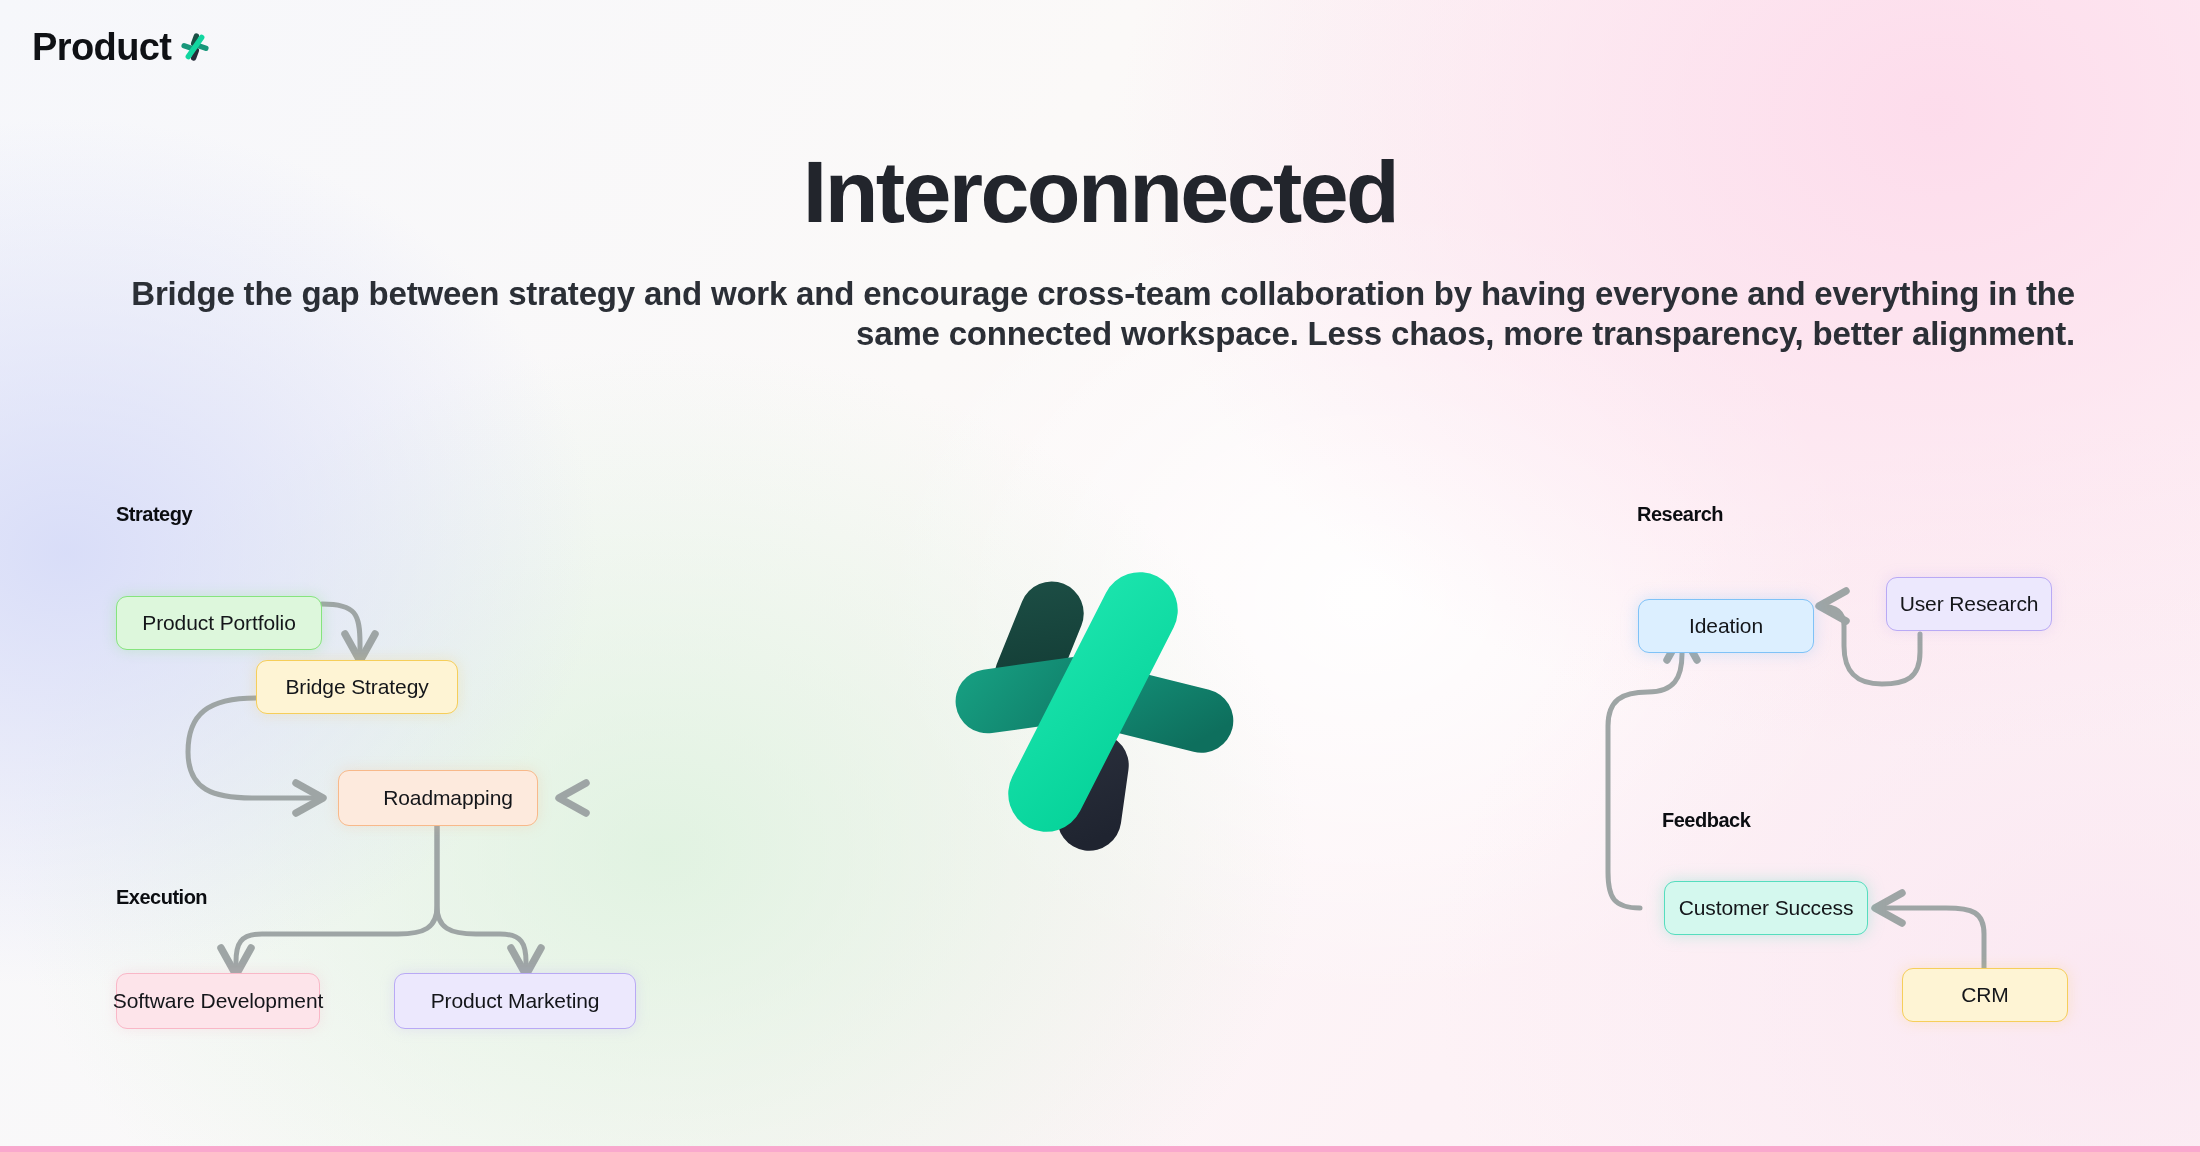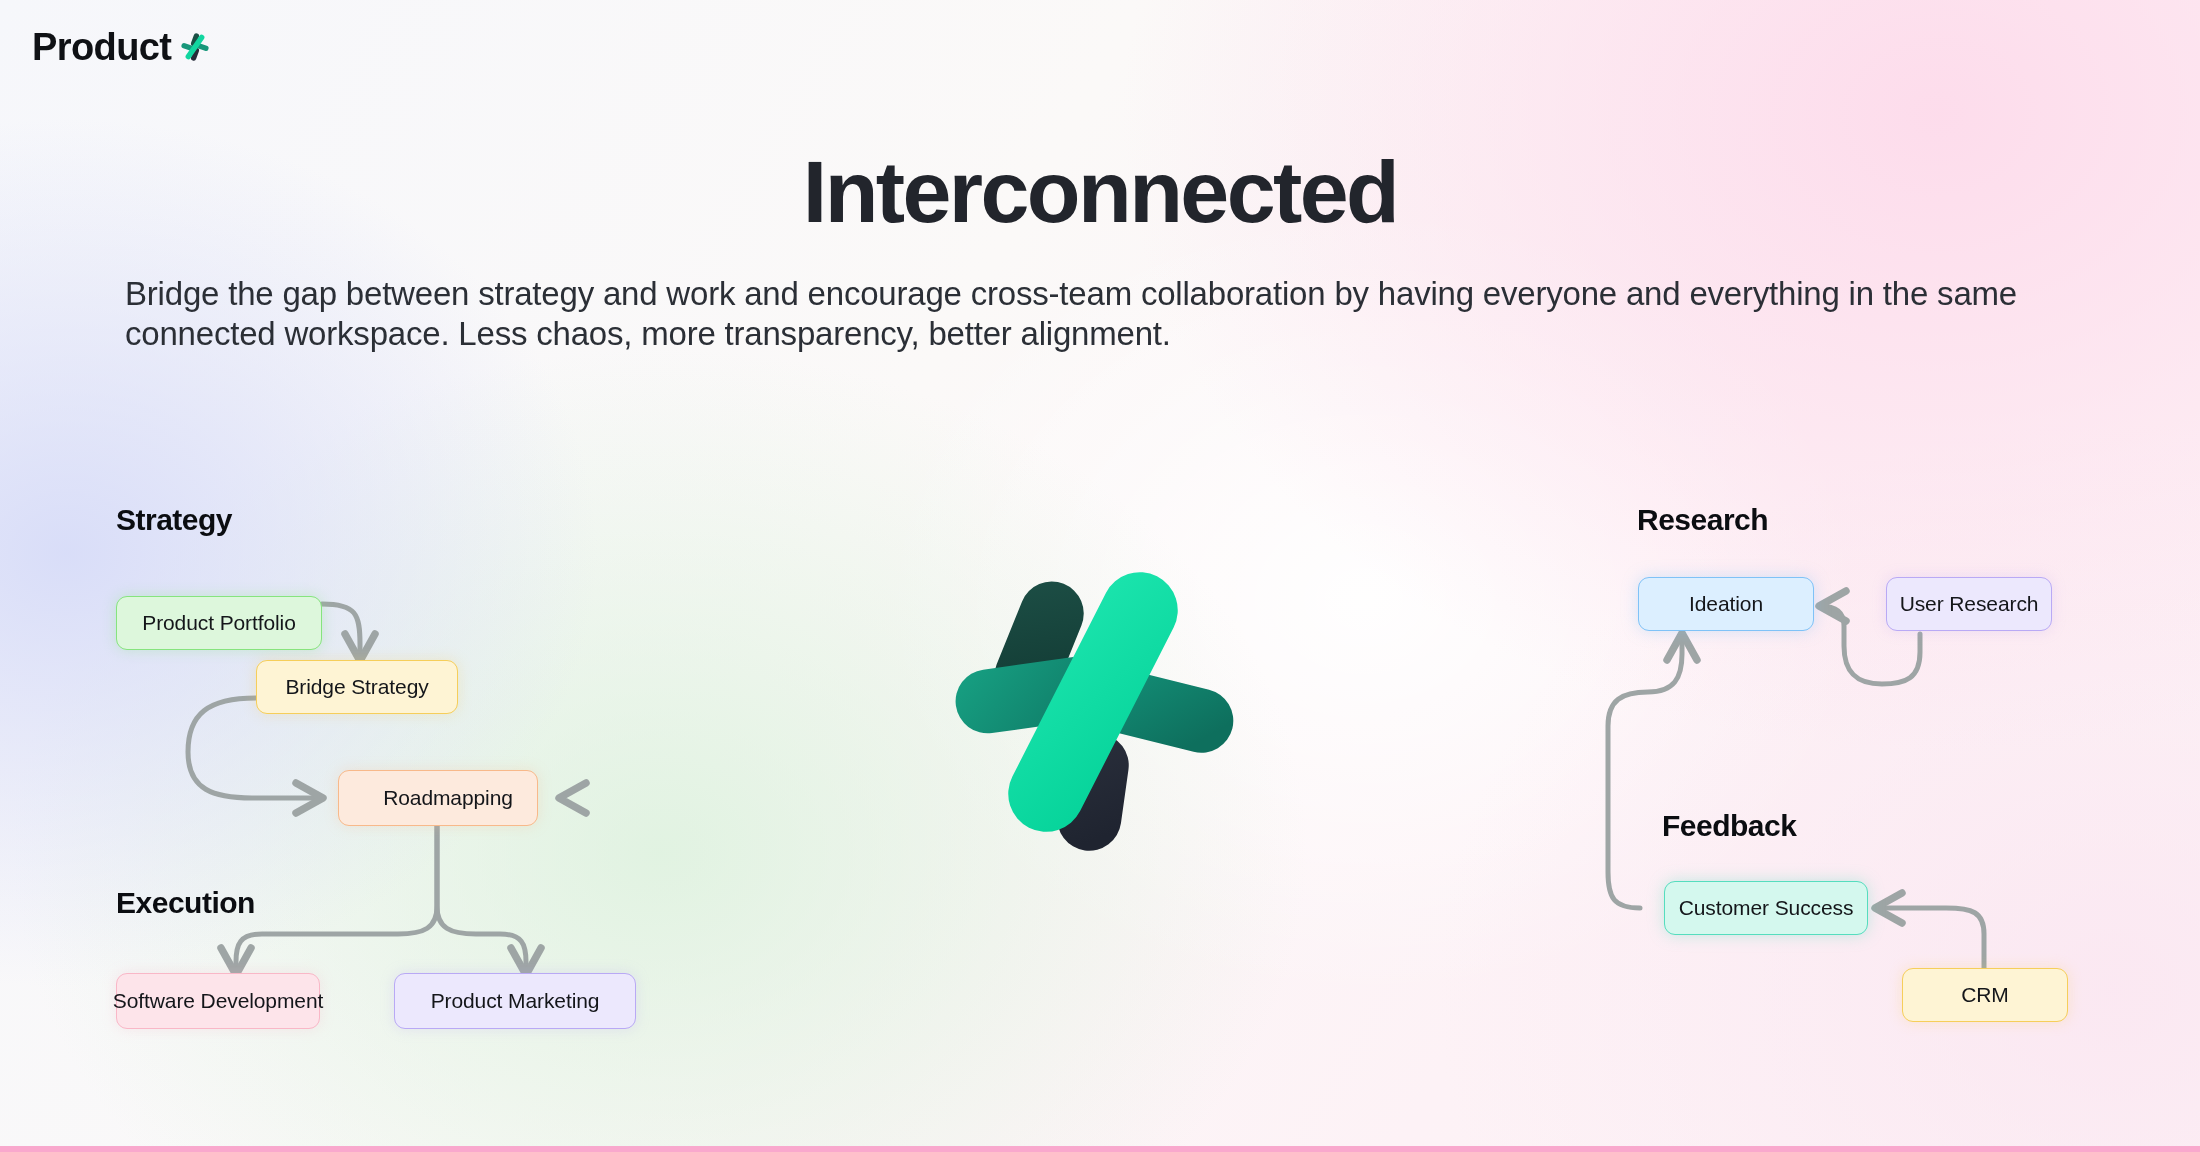--- a/index.html
+++ b/index.html
@@ -52,40 +52,40 @@
     text-align: center;
     font-size: 88px;
     line-height: 1.0;
     font-weight: 800;
     letter-spacing: -2.6px;
     color: #22252c;
   }
   #page-subtitle {
     margin: 38px auto 0;
     width: 1950px;
-    text-align: left;
+    text-align: right;
     font-size: 33px;
     line-height: 1.22;
-    font-weight: 400;
+    font-weight: 700;
     letter-spacing: -0.2px;
     color: #2b2f36;
   }
 
   
   #diagram {
     position: absolute;
     left: 0; top: 0;
     width: 2200px; height: 1152px;
     z-index: 3;
   }
   #wires { position: absolute; left: 0; top: 0; width: 2200px; height: 1152px; }
 
   .group-title {
     position: absolute;
-    font-size: 30px;
+    font-size: 20px;
     font-weight: 700;
     letter-spacing: -0.5px;
     color: #0b0d11;
     white-space: nowrap;
     z-index: 4;
   }
 
   .node {
     position: absolute;
     display: flex;
@@ -99,21 +99,21 @@
     color: #14161a;
     white-space: nowrap;
     z-index: 4;
   }
 
   .n-green  { background: #ddf7dc; border-color: #86e47e; box-shadow: 0 0 14px rgba(134,228,126,0.32); }
   .n-yellow { background: #fef4d4; border-color: #f6ce5a; box-shadow: 0 0 14px rgba(246,206,90,0.26); }
   .n-peach  { background: #fdeadd; border-color: #f8b98a; box-shadow: 0 0 14px rgba(248,185,138,0.26); padding-left: 20px; }
   .n-pink   { background: #fde4ea; border-color: #f9b7c7; box-shadow: 0 0 14px rgba(249,183,199,0.26); }
   .n-purple { background: #ece8fd; border-color: #b9a9f5; box-shadow: 0 0 14px rgba(185,169,245,0.26); }
-  .n-blue   { background: #dcefff; border-color: #7fc2f7; box-shadow: 0 0 16px rgba(127,194,247,0.34); }
+  .n-blue   { background: #dcefff; border-color: #7fc2f7; box-shadow: 0 0 16px rgba(127,194,247,0.34); margin-top: 22px; }
   .n-mint   { background: #d4f8ee; border-color: #55ddbe; box-shadow: 0 0 16px rgba(85,221,190,0.34); }
 
   
   #center-mark {
     position: absolute;
     left: 945px;
     top: 555px;
     width: 290px;
     height: 300px;
     z-index: 4;

